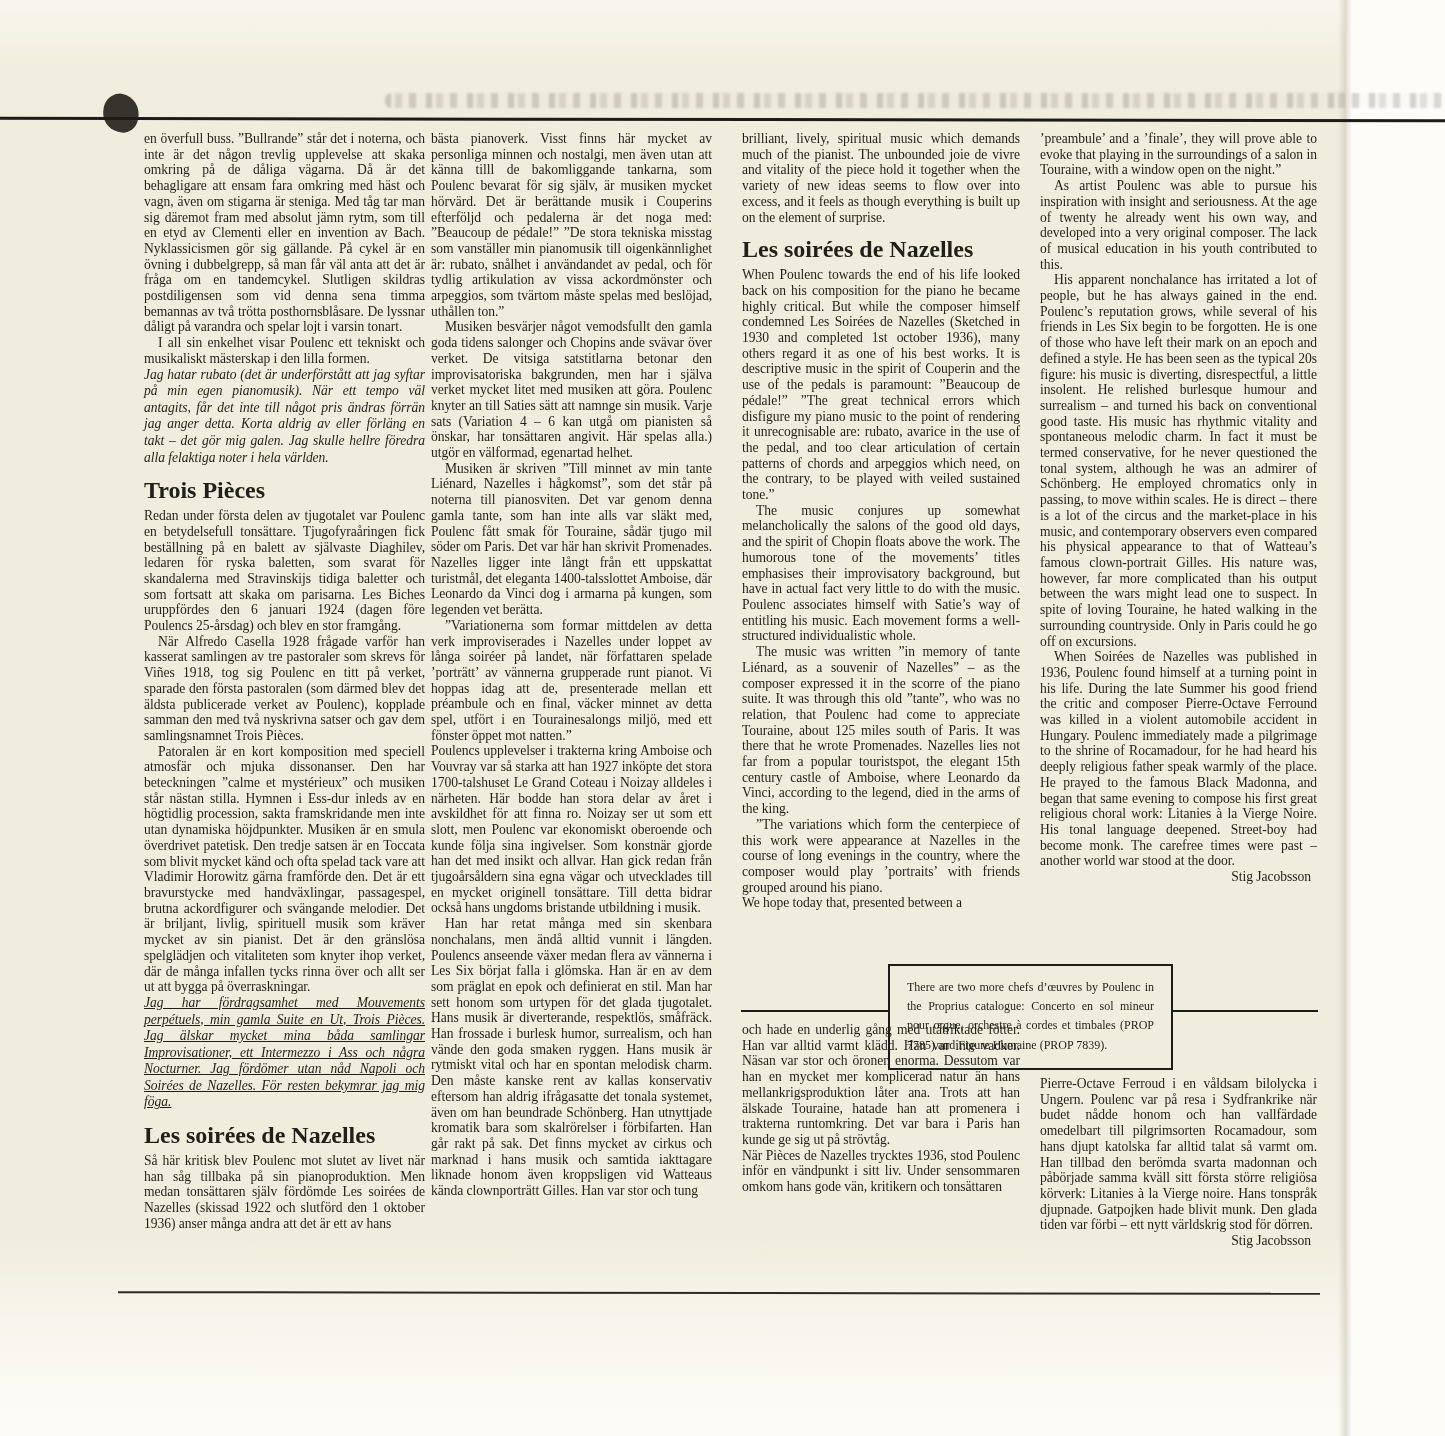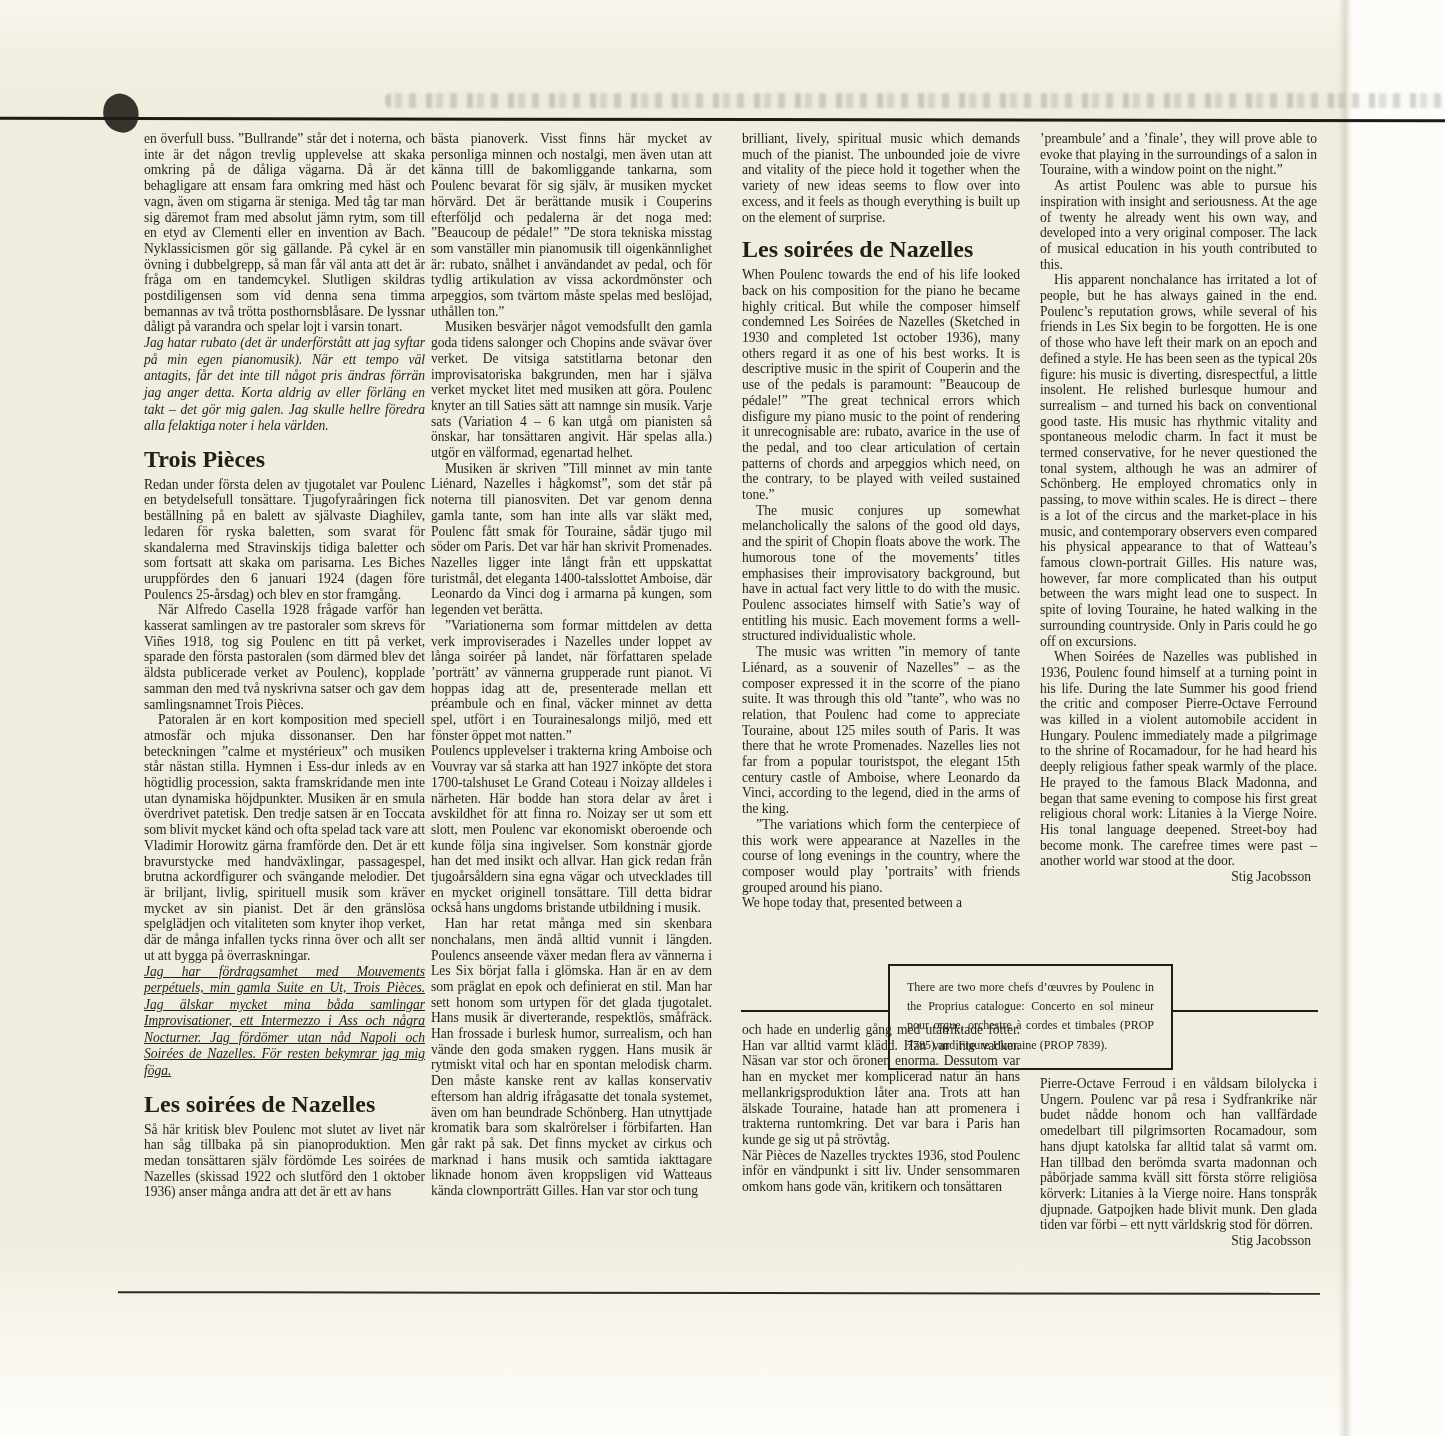--- a/index.html
+++ b/index.html
@@ -72,20 +72,21 @@
 <body>
 
 <div class="sheet"></div>
 <div class="sheet-edge"></div>
 <div class="ghost-top"></div>
 <div class="corner-mark"></div>
 <div class="rule rule-top"></div>
 
 <div class="col col-1">
   <p>en överfull buss. ”Bullrande” står det i noterna, och inte är det någon trevlig upplevelse att skaka omkring på de dåliga vägarna. Då är det behagligare att ensam fara omkring med häst och vagn, även om stigarna är steniga. Med tåg tar man sig däremot fram med absolut jämn rytm, som till en etyd av Clementi eller en invention av Bach. Nyklassicismen gör sig gällande. På cykel är en övning i dubbelgrepp, så man får väl anta att det är fråga om en tandemcykel. Slutligen skildras postdiligensen som vid denna sena timma bemannas av två trötta posthornsblåsare. De lyssnar dåligt på varandra och spelar lojt i varsin tonart.</p>
+  <p class="ind">I all sin enkelhet visar Poulenc ett tekniskt och musikaliskt mästerskap i den lilla formen.</p>
   <p class="q mt44">Jag hatar rubato (det är underförstått att jag syftar på min egen pianomusik). När ett tempo väl antagits, får det inte till något pris ändras förrän jag anger detta. Korta aldrig av eller förläng en takt – det gör mig galen. Jag skulle hellre föredra alla felaktiga noter i hela världen.</p>
   <h2 class="h">Trois Pièces</h2>
   <p>Redan under första delen av tjugotalet var Poulenc en betydelsefull tonsättare. Tjugofyraåringen fick beställning på en balett av självaste Diaghilev, ledaren för ryska baletten, som svarat för skandalerna med Stravinskijs tidiga baletter och som fortsatt att skaka om parisarna. Les Biches uruppfördes den 6 januari 1924 (dagen före Poulencs 25-årsdag) och blev en stor framgång.</p>
   <p class="ind">När Alfredo Casella 1928 frågade varför han kasserat samlingen av tre pastoraler som skrevs för Viñes 1918, tog sig Poulenc en titt på verket, sparade den första pastoralen (som därmed blev det äldsta publicerade verket av Poulenc), kopplade samman den med två nyskrivna satser och gav dem samlingsnamnet Trois Pièces.</p>
   <p class="ind">Patoralen är en kort komposition med speciell atmosfär och mjuka dissonanser. Den har beteckningen ”calme et mystérieux” och musiken står nästan stilla. Hymnen i Ess-dur inleds av en högtidlig procession, sakta framskridande men inte utan dynamiska höjdpunkter. Musiken är en smula överdrivet patetisk. Den tredje satsen är en Toccata som blivit mycket känd och ofta spelad tack vare att Vladimir Horowitz gärna framförde den. Det är ett bravurstycke med handväxlingar, passagespel, brutna ackordfigurer och svängande melodier. Det är briljant, livlig, spirituell musik som kräver mycket av sin pianist. Det är den gränslösa spelglädjen och vitaliteten som knyter ihop verket, där de många infallen tycks rinna över och allt ser ut att bygga på överraskningar.</p>
   <p class="q mt34">Jag har fördragsamhet med Mouvements perpétuels, min gamla Suite en Ut, Trois Pièces. Jag älskar mycket mina båda samlingar Improvisationer, ett Intermezzo i Ass och några Nocturner. Jag fördömer utan nåd Napoli och Soirées de Nazelles. För resten bekymrar jag mig föga.</p>
   <h2 class="h">Les soirées de Nazelles</h2>
   <p>Så här kritisk blev Poulenc mot slutet av livet när han såg tillbaka på sin pianoproduktion. Men medan tonsättaren själv fördömde Les soirées de Nazelles (skissad 1922 och slutförd den 1 oktober 1936) anser många andra att det är ett av hans</p>
 </div>
 
@@ -107,21 +108,21 @@
   <p class="ind">”The variations which form the centerpiece of this work were appearance at Nazelles in the course of long evenings in the country, where the composer would play ’portraits’ with friends grouped around his piano.</p>
   <p>We hope today that, presented between a</p>
 </div>
 
 <div class="col col-3-lower">
   <p>och hade en underlig gång med utåtriktade fötter. Han var alltid varmt klädd. Han var inte vacker. Näsan var stor och öronen enorma. Dessutom var han en mycket mer komplicerad natur än hans mellankrigsproduktion låter ana. Trots att han älskade Touraine, hatade han att promenera i trakterna runtomkring. Det var bara i Paris han kunde ge sig ut på strövtåg.</p>
   <p class="mt15">När Pièces de Nazelles trycktes 1936, stod Poulenc inför en vändpunkt i sitt liv. Under sensommaren omkom hans gode vän, kritikern och tonsättaren</p>
 </div>
 
 <div class="col col-4">
-  <p>’preambule’ and a ’finale’, they will prove able to evoke that playing in the surroundings of a salon in Touraine, with a window point on the night.”</p>
+  <p>’preambule’ and a ’finale’, they will prove able to evoke that playing in the surroundings of a salon in Touraine, with a window open on the night.”</p>
   <p class="ind">As artist Poulenc was able to pursue his inspiration with insight and seriousness. At the age of twenty he already went his own way, and developed into a very original composer. The lack of musical education in his youth contributed to this.</p>
   <p class="ind">His apparent nonchalance has irritated a lot of people, but he has always gained in the end. Poulenc’s reputation grows, while several of his friends in Les Six begin to be forgotten. He is one of those who have left their mark on an epoch and defined a style. He has been seen as the typical 20s figure: his music is diverting, disrespectful, a little insolent. He relished burlesque humour and surrealism – and turned his back on conventional good taste. His music has rhythmic vitality and spontaneous melodic charm. In fact it must be termed conservative, for he never questioned the tonal system, although he was an admirer of Schönberg. He employed chromatics only in passing, to move within scales. He is direct – there is a lot of the circus and the market-place in his music, and contemporary observers even compared his physical appearance to that of Watteau’s famous clown-portrait Gilles. His nature was, however, far more complicated than his output between the wars might lead one to suspect. In spite of loving Touraine, he hated walking in the surrounding countryside. Only in Paris could he go off on excursions.</p>
   <p class="ind">When Soirées de Nazelles was published in 1936, Poulenc found himself at a turning point in his life. During the late Summer his good friend the critic and composer Pierre-Octave Ferround was killed in a violent automobile accident in Hungary. Poulenc immediately made a pilgrimage to the shrine of Rocamadour, for he had heard his deeply religious father speak warmly of the place. He prayed to the famous Black Madonna, and began that same evening to compose his first great religious choral work: Litanies à la Vierge Noire. His tonal language deepened. Street-boy had become monk. The carefree times were past – another world war stood at the door.</p>
   <p class="sig">Stig Jacobsson</p>
 </div>
 
 <div class="col col-4-lower">
   <p>Pierre-Octave Ferroud i en våldsam bilolycka i Ungern. Poulenc var på resa i Sydfrankrike när budet nådde honom och han vallfärdade omedelbart till pilgrimsorten Rocamadour, som hans djupt katolska far alltid talat så varmt om. Han tillbad den berömda svarta madonnan och påbörjade samma kväll sitt första större religiösa körverk: Litanies à la Vierge noire. Hans tonspråk djupnade. Gatpojken hade blivit munk. Den glada tiden var förbi – ett nytt världskrig stod för dörren.</p>
   <p class="sig">Stig Jacobsson</p>
 </div>

